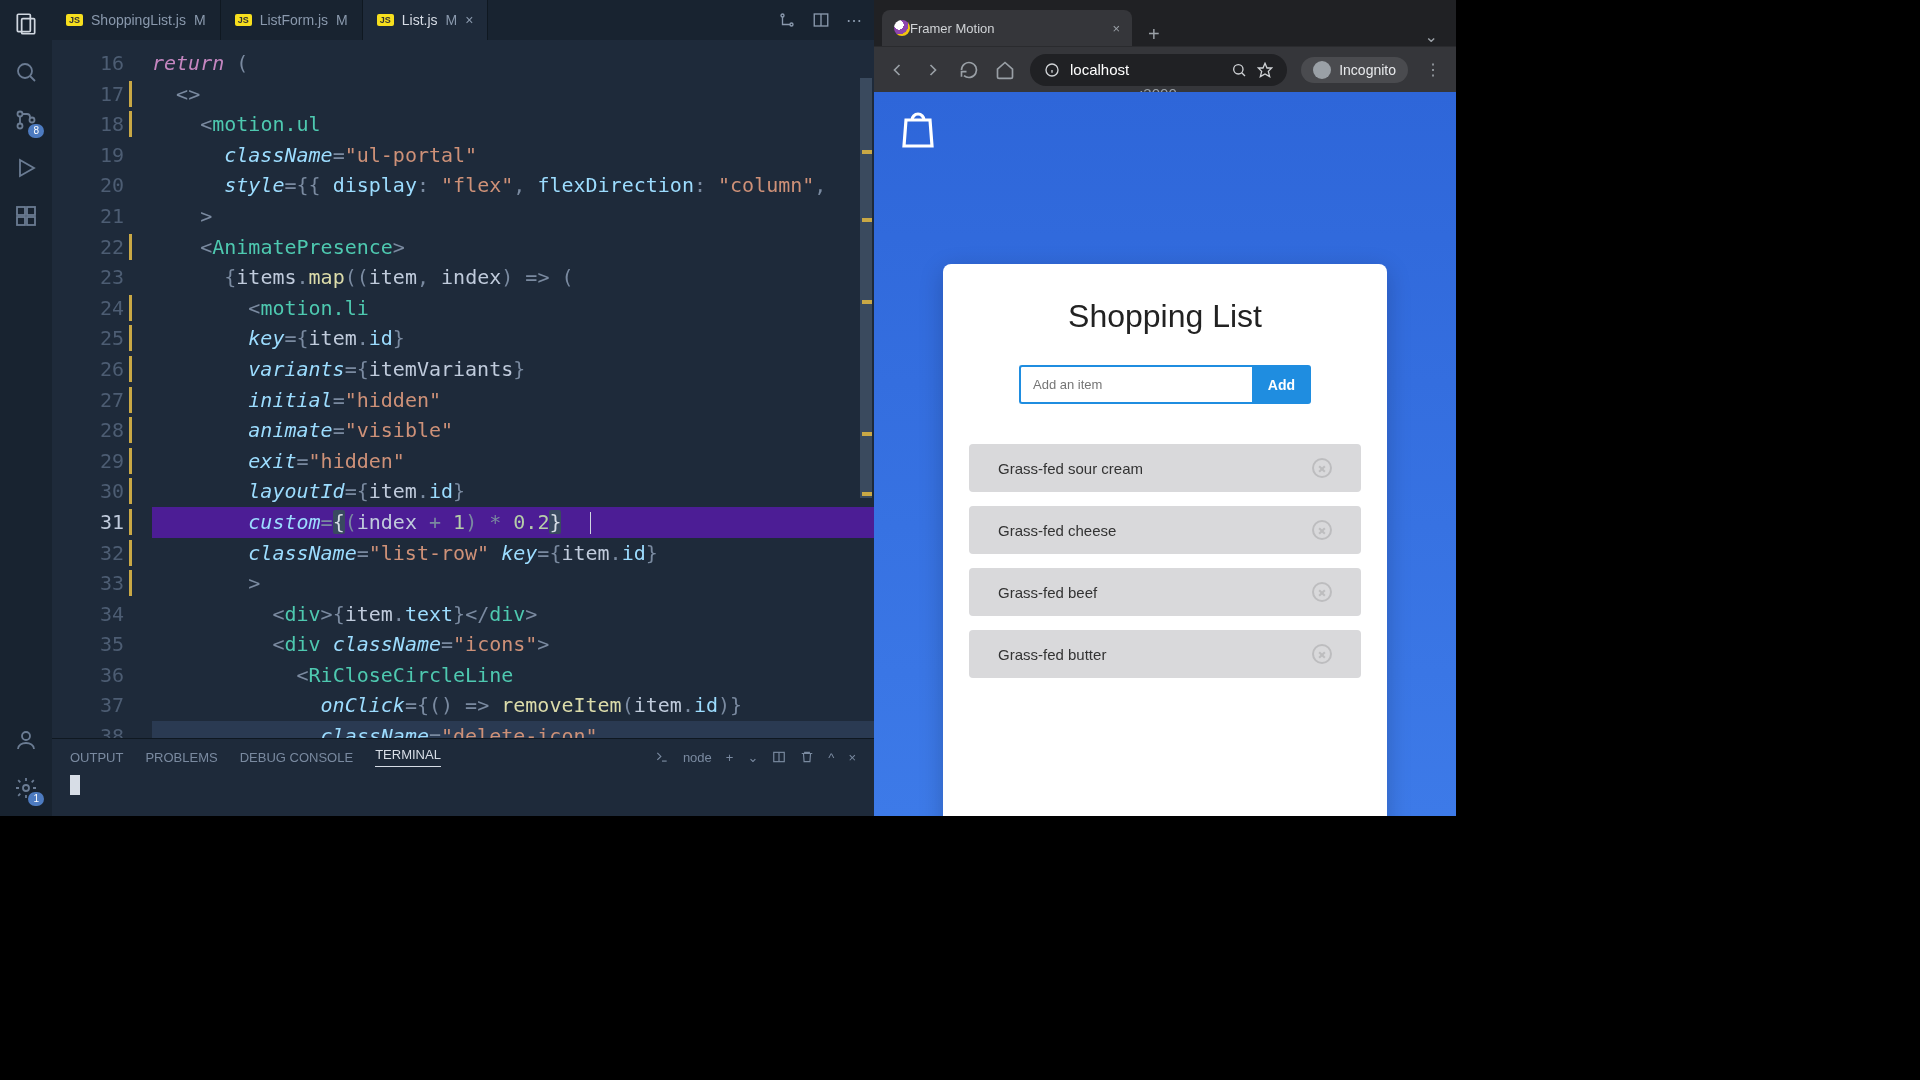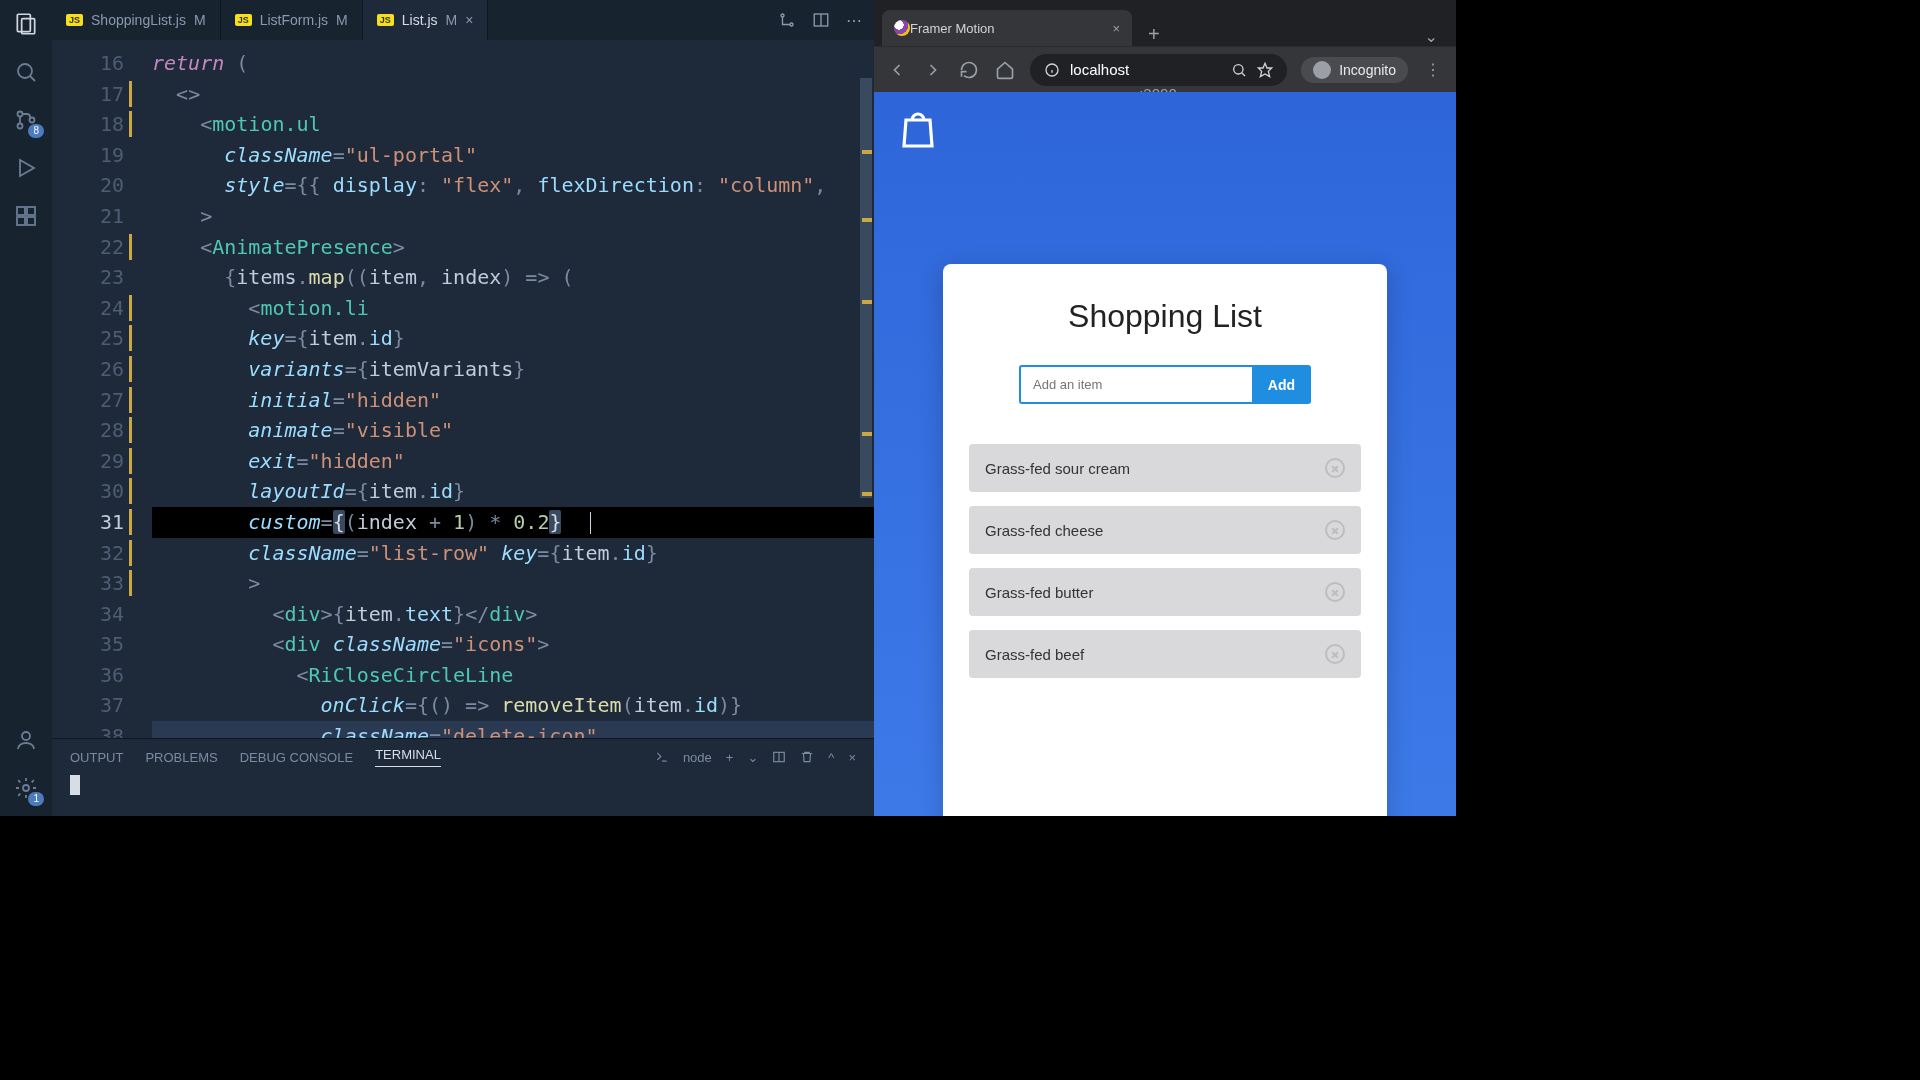--- a/index.html
+++ b/index.html
@@ -121,21 +121,21 @@
 }
 .gutter .ln.cur { color: #c0cbdc; }
 .code {
   flex: 1;
   padding: 8px 0 0 10px;
   color: #c0cbdc;
   white-space: pre;
   overflow: hidden;
 }
 .code .row { height: 30.6px; }
-.code .row.hl { background: #000000; }
+.code .row.hl { background: #4c1d95; }
 .code .row.sel { background: #2a3a52; }
 
 
 .k-return { color: #c586c0; font-style: italic; }
 .k-punc { color: #7a8aa0; }
 .k-tag { color: #4ec9b0; }
 .k-attr { color: #9cdcfe; font-style: italic; }
 .k-str  { color: #ce9178; }
 .k-prop { color: #9cdcfe; }
 .k-var  { color: #c0cbdc; }
@@ -312,21 +312,21 @@
   font-weight:bold;
 }
 .list {
   display:flex;
   flex-direction:column;
   gap: 14px;
 }
 .list-row {
   background:#d9d9db;
   border-radius: 4px;
-  padding: 14px 16px;
+  padding: 14px 29px;
   display:flex;
   align-items:center;
   justify-content:space-between;
   color:#333;
   font-size: 15px;
 }
 .del {
   width:20px;height:20px;border:2px solid #bdbdbf;border-radius:50%;
   position:relative; color:#bdbdbf;
 }
@@ -593,24 +593,24 @@
       <div class="list">
         <div class="list-row">
           <span>Grass-fed sour cream</span>
           <span class="del"></span>
         </div>
         <div class="list-row">
           <span>Grass-fed cheese</span>
           <span class="del"></span>
         </div>
         <div class="list-row">
+          <span>Grass-fed beef</span>
+          <span class="del"></span>
+        </div>
+        <div class="list-row">
           <span>Grass-fed butter</span>
           <span class="del"></span>
         </div>
-        <div class="list-row">
-          <span>Grass-fed beef</span>
-          <span class="del"></span>
-        </div>
       </div>
     </div>
   </div>
 
 </div>
 
 </body></html>

